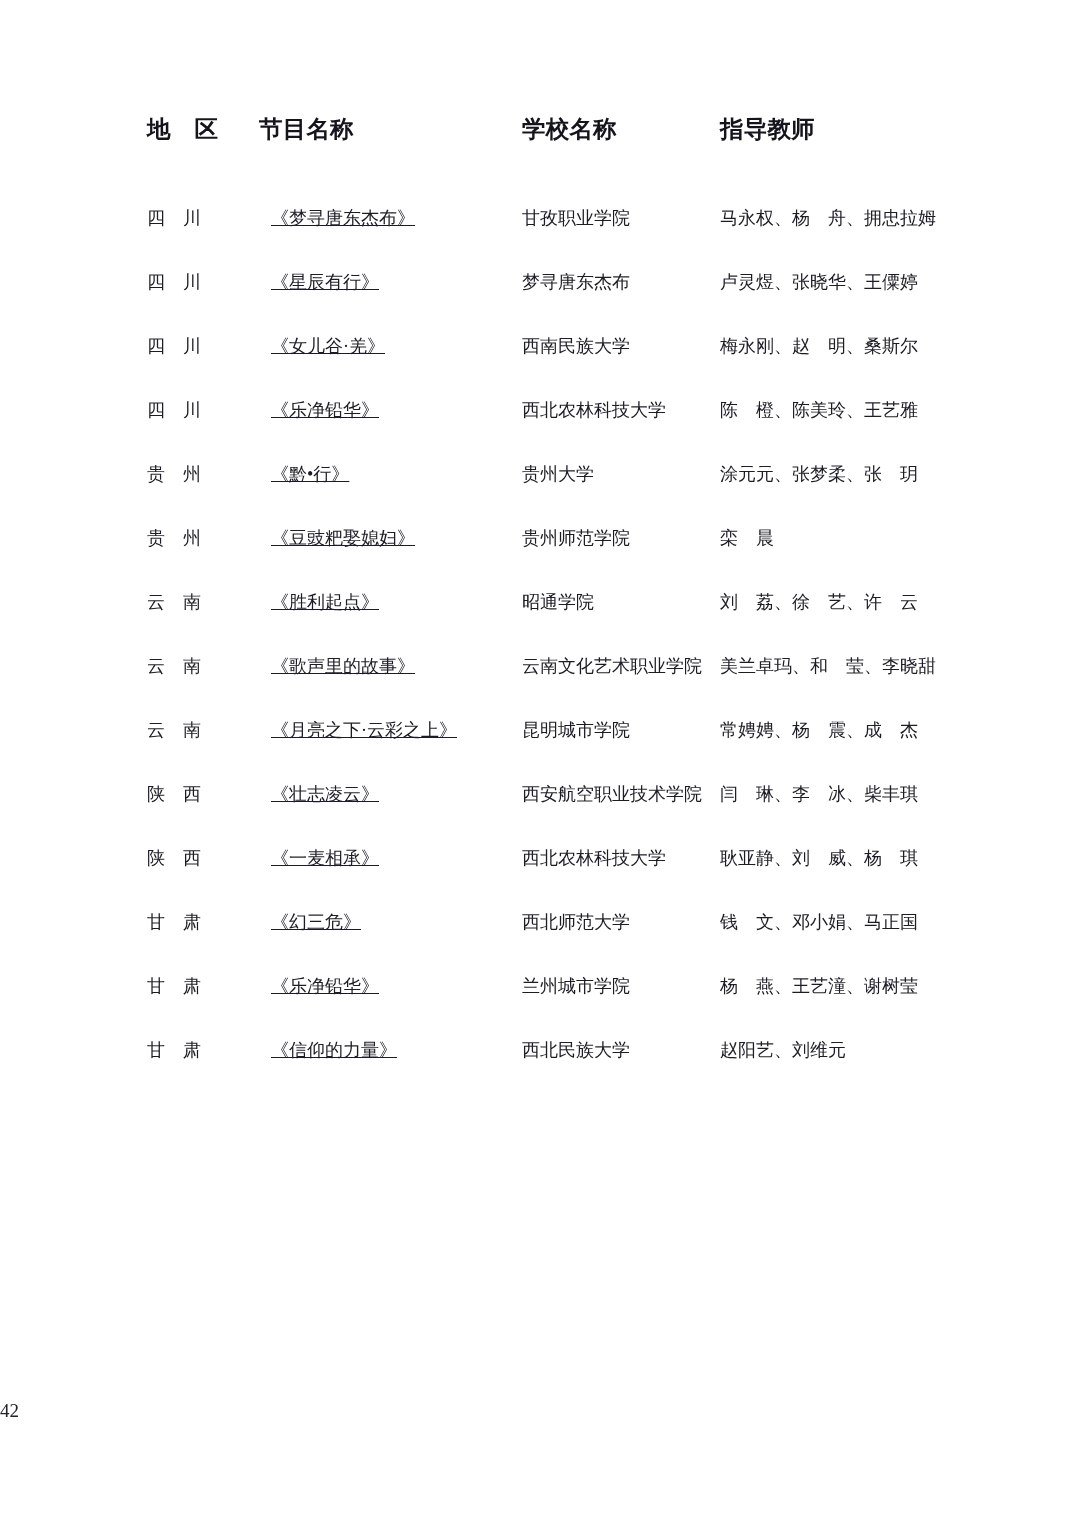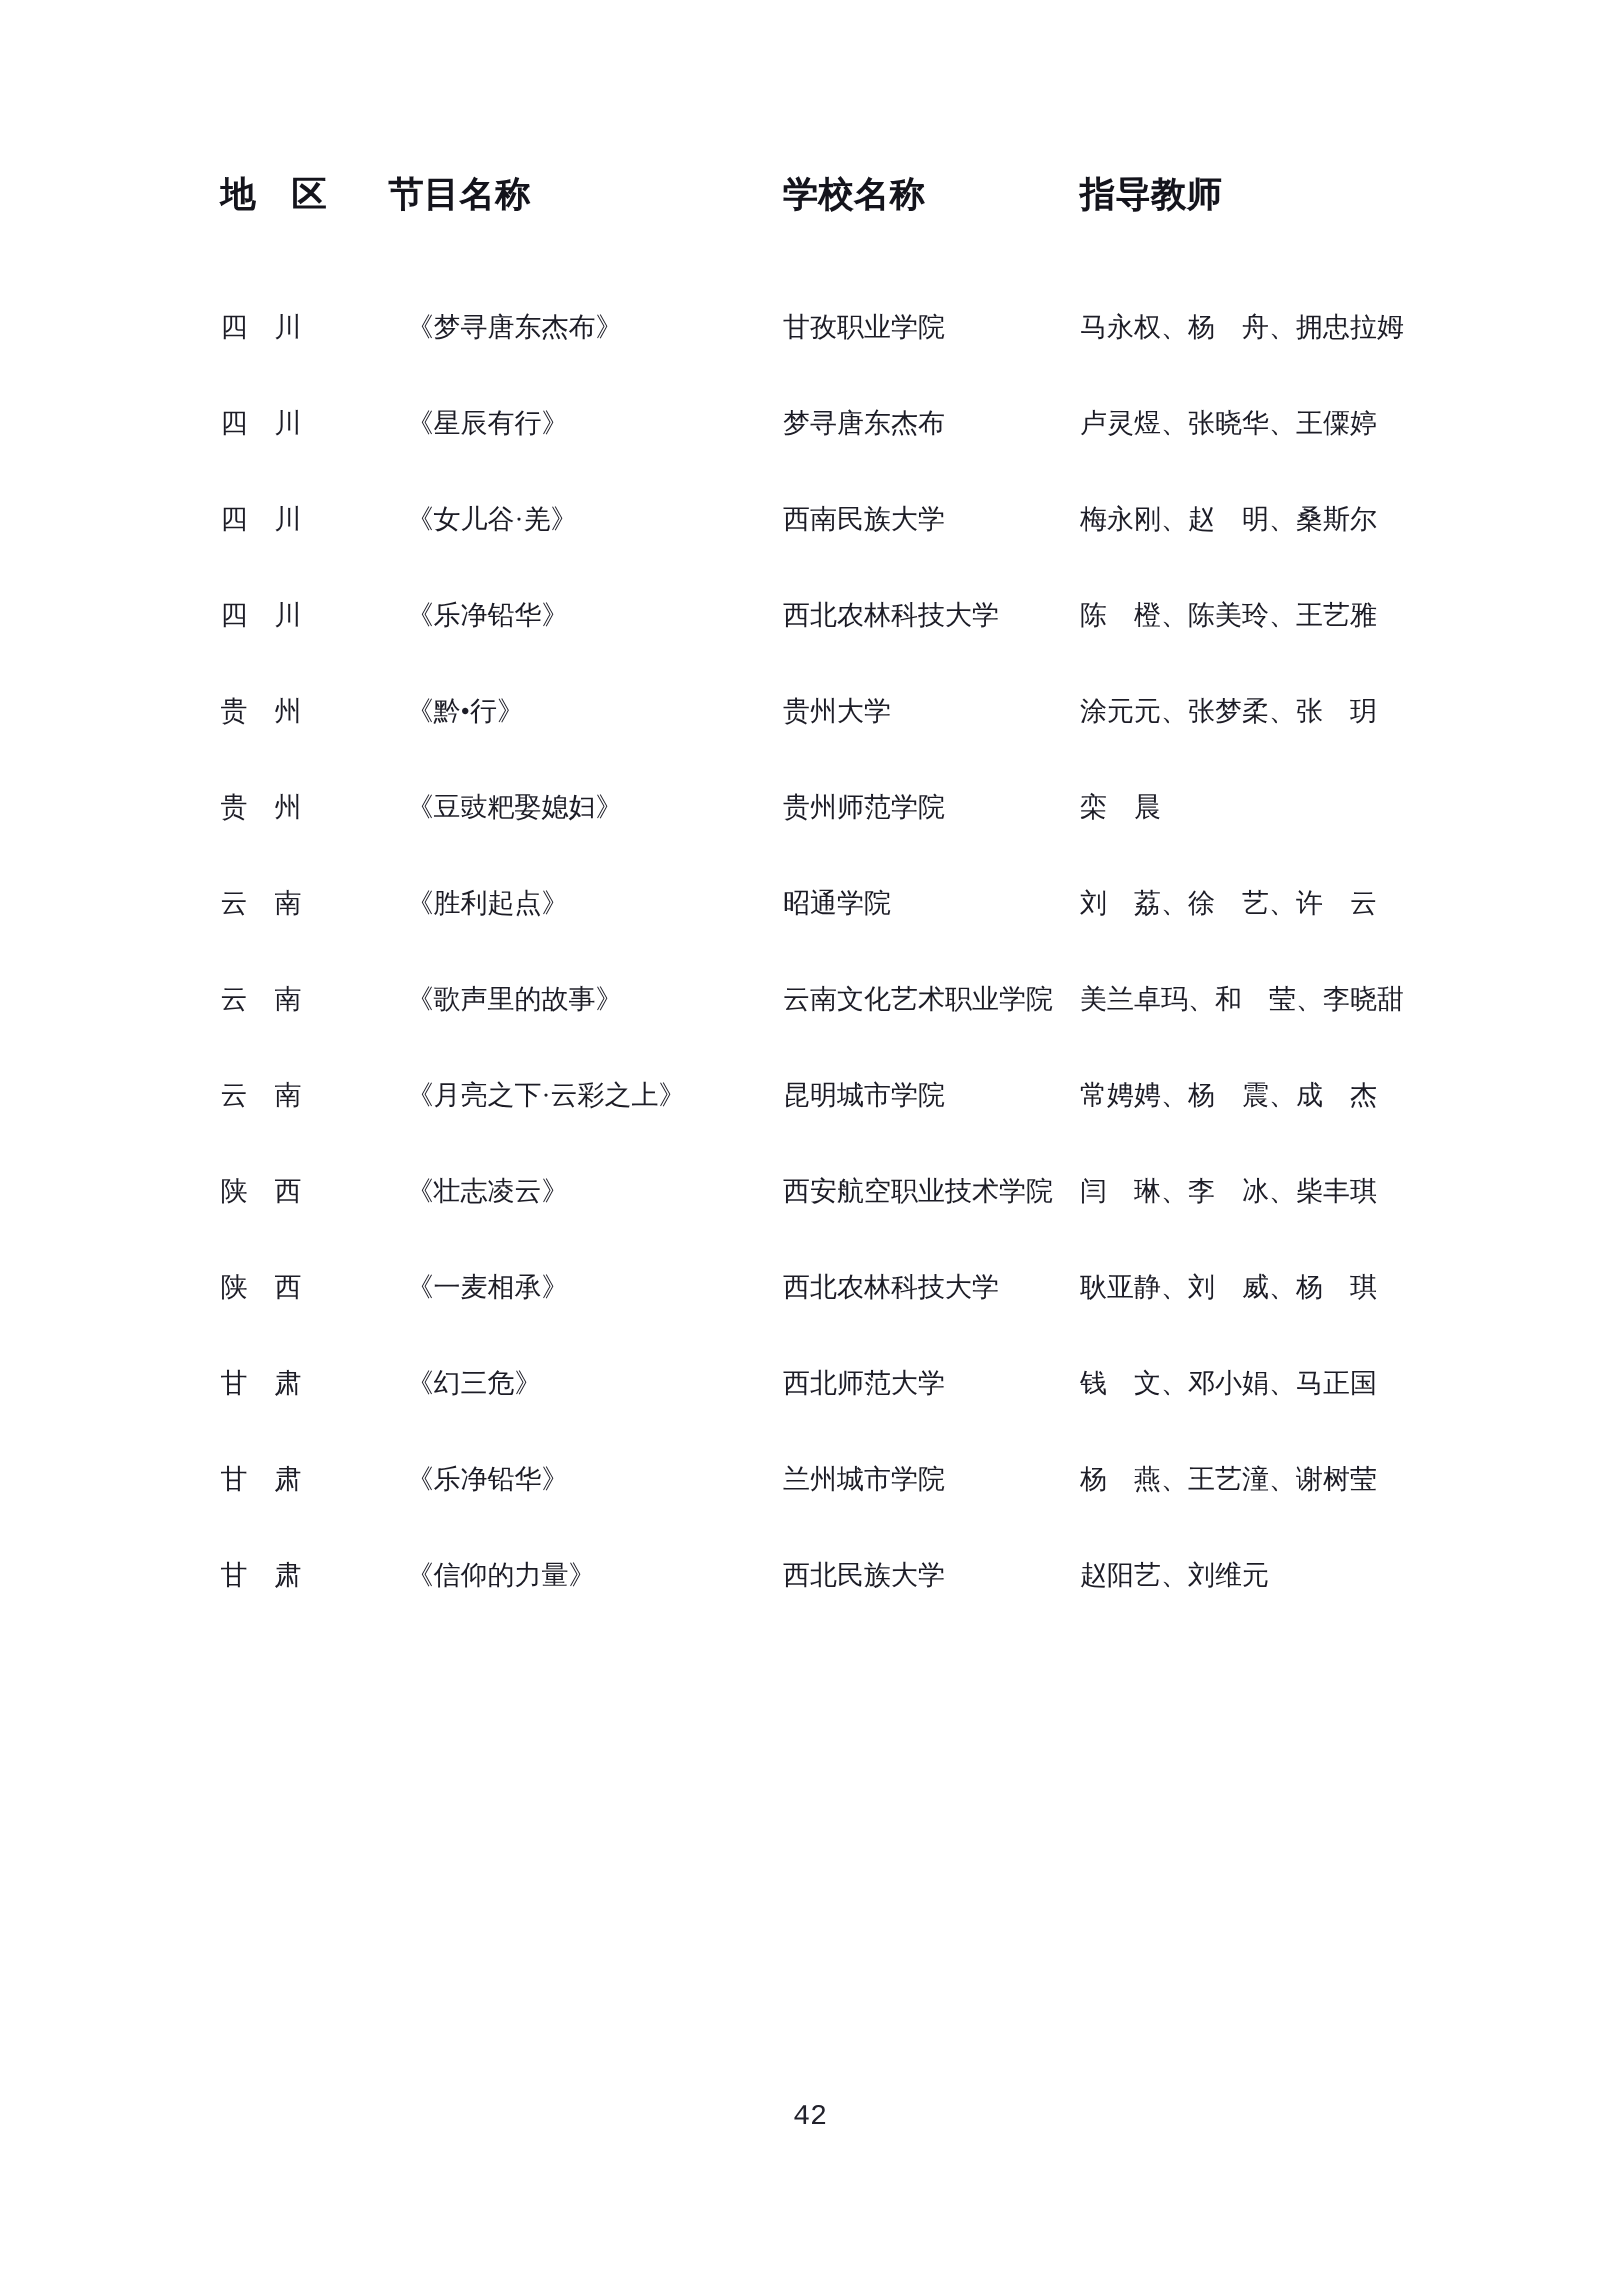--- a/index.html
+++ b/index.html
@@ -65,41 +65,41 @@
     color: #1c1c26;
   }
   .data-row td.cell-region {
     letter-spacing: 0;
     white-space: pre;
     padding-left: 2px;
   }
   .data-row td.cell-program {
     padding-left: 16px;
     white-space: pre;
+    text-decoration: underline;
   }
   .data-row td.cell-school {
     padding-left: 2px;
     word-break: break-all;
     font-family: Liberation Serif, serif;
   }
   .data-row td.cell-teacher {
     padding-left: 2px;
     white-space: pre-wrap;
     word-break: break-all;
   }
 
   .page-number {
     position: absolute;
     left: 0;
     right: 0;
     top: 1400px;
-    text-align: center;
     font-size: 19px;
     color: #22222c;
-    font-family: Liberation Mono, monospace;
+    font-family: Liberation Serif, serif;
   }
 </style>
 </head>
 <body>
 
 <div class="page">
 
   <table class="doc-table">
     <colgroup>
       <col class="c-region">

